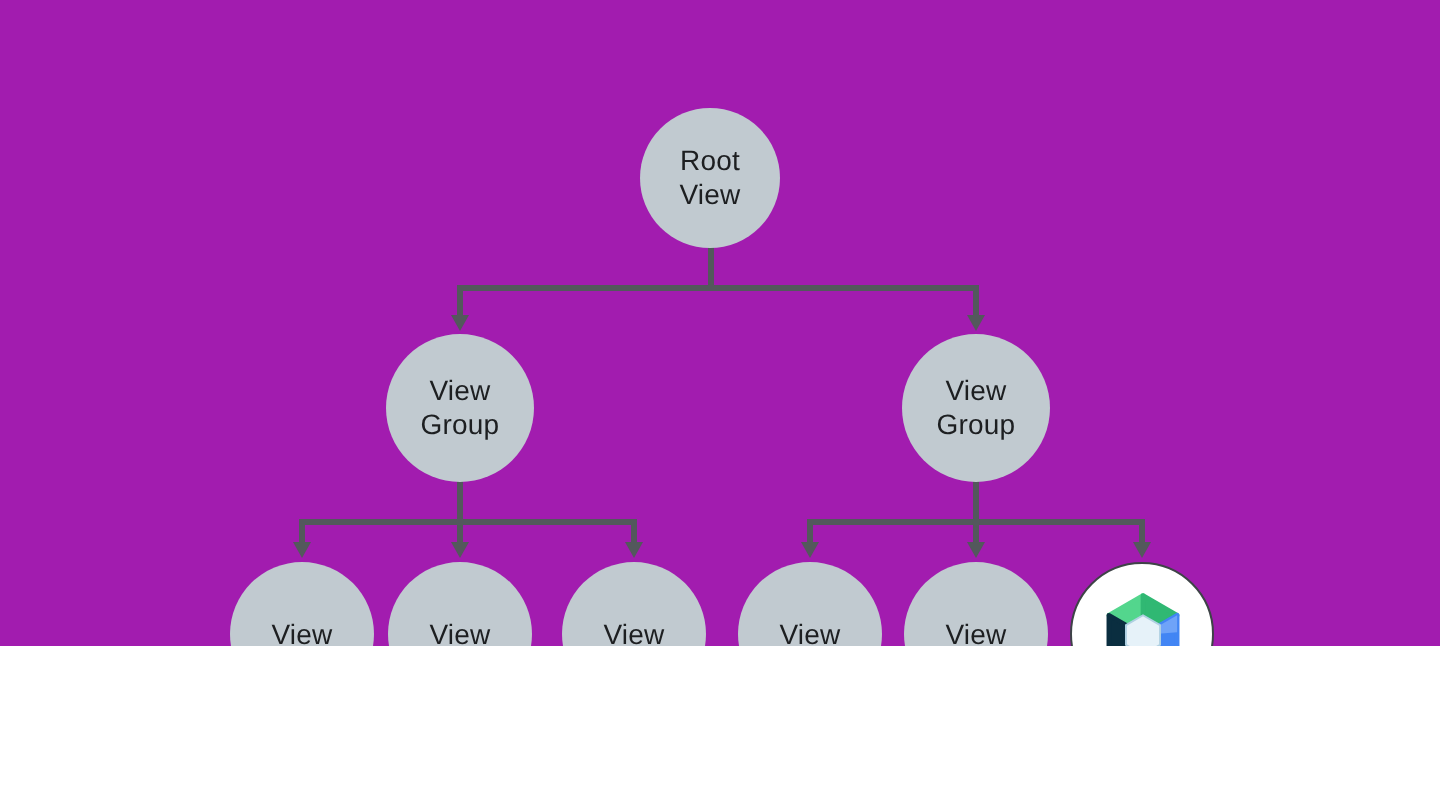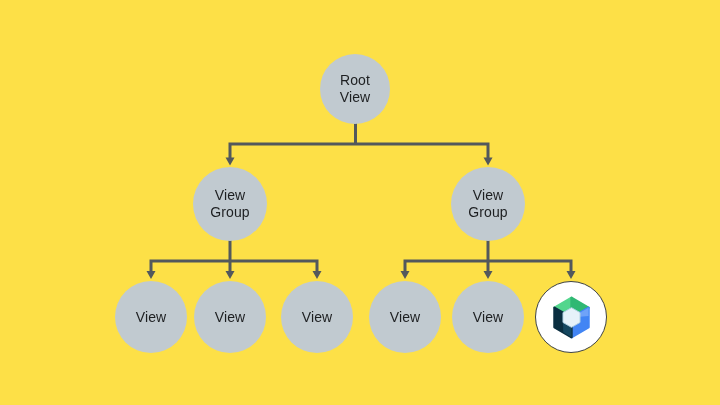--- a/index.html
+++ b/index.html
@@ -1,20 +1,20 @@
 <!DOCTYPE html>
 <html><head>
 <meta charset="utf-8">
 <style>
   html, body { margin: 0; padding: 0; background: #ffffff; }
   .stage {
     position: relative;
     width: 720px;
-    height: 405px;
-    background: #fde047;
+    height: 323px;
+    background: #a21caf;
     overflow: hidden;
     font-family: "Liberation Sans", sans-serif;
   }
   .connectors {
     position: absolute;
     left: 0; top: 0;
   }
   .node {
     position: absolute;
     border-radius: 50%;

